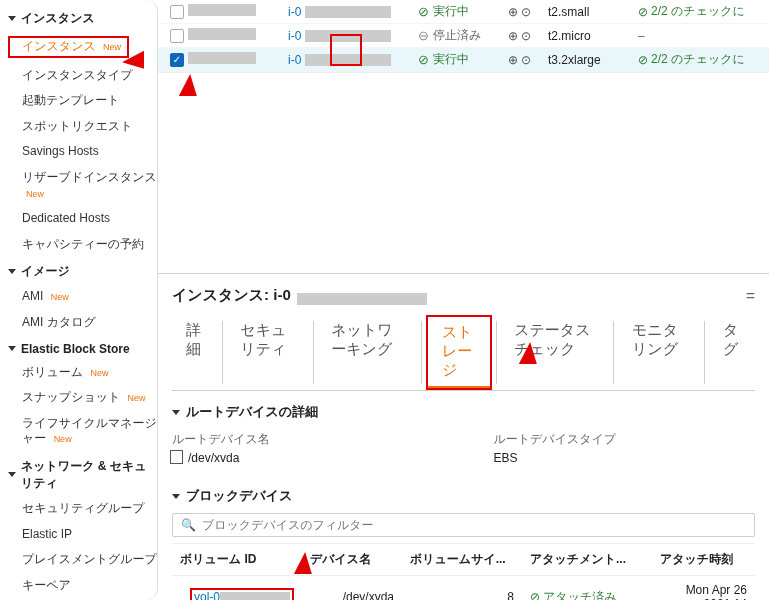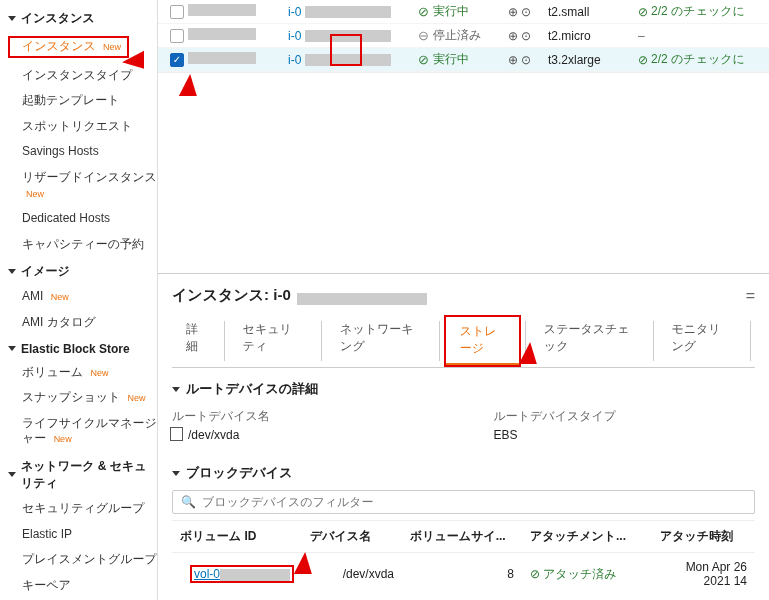--- a/index.html
+++ b/index.html
@@ -1,19 +1,19 @@
 <!DOCTYPE html>
 <html><head>
 <meta charset="utf-8">
 <style>
   * { box-sizing: border-box; margin: 0; padding: 0; font-family: "Helvetica Neue", Arial, sans-serif; }
   body { font-size: 12px; color: #222; background:#fff; width:769px; height:600px; overflow:hidden; position:relative;}
   .layout { display:flex; height:100%; }
   
-  .sidebar { width:158px; flex:0 0 158px; padding:4px 0 12px 8px; border-right:1px solid #ddd; overflow:hidden; }
+  .sidebar { width:158px; flex:0 0 158px; padding:4px 0 12px 8px; border-right:1px solid #ddd; overflow:hidden;border-radius:12px; }
   .nav-group-header { font-weight:bold; font-size:12px; padding:6px 0 4px 0; display:flex; align-items:center; cursor:pointer;}
   .nav-group-header .caret { display:inline-block; width:0;height:0;border-left:4px solid transparent;border-right:4px solid transparent;border-top:5px solid #333;margin-right:5px;}
   .nav-item { padding:5px 0 5px 14px; cursor:pointer; font-size:12px; color:#333; line-height:1.3;}
   .nav-item.active { color:#ec7211; }
   .new-badge { color:#ec7211; font-size:9px; margin-left:4px; }
   .highlight-box { border:2px solid #e20000; display:inline-block; padding:1px 6px 1px 12px; margin-left:-14px;}
   
   .main { flex:1; display:flex; flex-direction:column; position:relative; }
   .instance-rows { border-bottom:1px solid #eee; }
   .row { display:flex; align-items:center; height:24px; padding:0 8px; font-size:12px; border-bottom:1px solid #f4f4f4;}
@@ -31,21 +31,21 @@
   .cell-icons { width:40px; color:#555; display:flex; gap:3px; font-size:12px;}
   .cell-type { width:90px; }
   .cell-check { flex:1; color:#2e7d32; display:flex; align-items:center; gap:3px;}
   .row-chk-highlight { position:absolute; border:2px solid #e20000; width:32px; height:32px; left:172px; top:34px; }
   
   .detail-panel { flex:1; border-top:1px solid #ccc; margin-top:200px; display:flex; flex-direction:column; padding:12px 14px 0 14px; overflow:hidden;}
   .detail-header { display:flex; justify-content:space-between; align-items:center; margin-bottom:10px;}
   .detail-title { font-size:15px; font-weight:bold; display:flex; align-items:flex-end; gap:6px;}
   .equals-btn { font-size:16px; color:#666; cursor:pointer; }
   .tabs { display:flex; border-bottom:1px solid #ccc; gap:0;}
-  .tab { padding:6px 14px; font-size:12px; color:#555; cursor:pointer; border-bottom:2px solid transparent;}
+  .tab { padding:6px 14px; font-size:15px; color:#555; cursor:pointer; border-bottom:2px solid transparent;}
   .tab.active { color:#ec7211; border-bottom:2px solid #ec7211; }
   .tab-highlight { border:2px solid #e20000; }
   .sep { width:1px; background:#ccc; margin:6px 4px;}
   .section-head { display:flex; align-items:center; gap:6px; font-size:13px; font-weight:bold; padding:12px 0 6px 0; cursor:pointer;}
   .section-head .caret { display:inline-block; width:0;height:0;border-left:4px solid transparent;border-right:4px solid transparent;border-top:5px solid #333;}
   .kv { display:flex; gap:60px; padding:4px 0 10px 0; font-size:12px;}
   .kv-col { flex:1; }
   .kv-label { color:#666; margin-bottom:3px;}
   .kv-val { display:flex; align-items:center; gap:5px;}
   .copy-icn { width:11px; height:12px; border:1px solid #555; border-radius:1px; position:relative;}
@@ -168,20 +168,21 @@
           <div class="tab">ネットワーキング</div>
           <div class="sep"></div>
           <span class="tab-highlight">
             <div class="tab active">ストレージ</div>
           </span>
           <div class="sep"></div>
           <div class="tab">ステータスチェック</div>
           <div class="sep"></div>
           <div class="tab">モニタリング</div>
           <div class="sep"></div>
+          <div class="tab">タグ</div>
         </div>
 
       <div class="section-head">
         <span class="caret"></span>
         <span>ルートデバイスの詳細</span>
       </div>
       <div class="kv">
         <div class="kv-col">
           <div class="kv-label">ルートデバイス名</div>
           <div class="kv-val">

